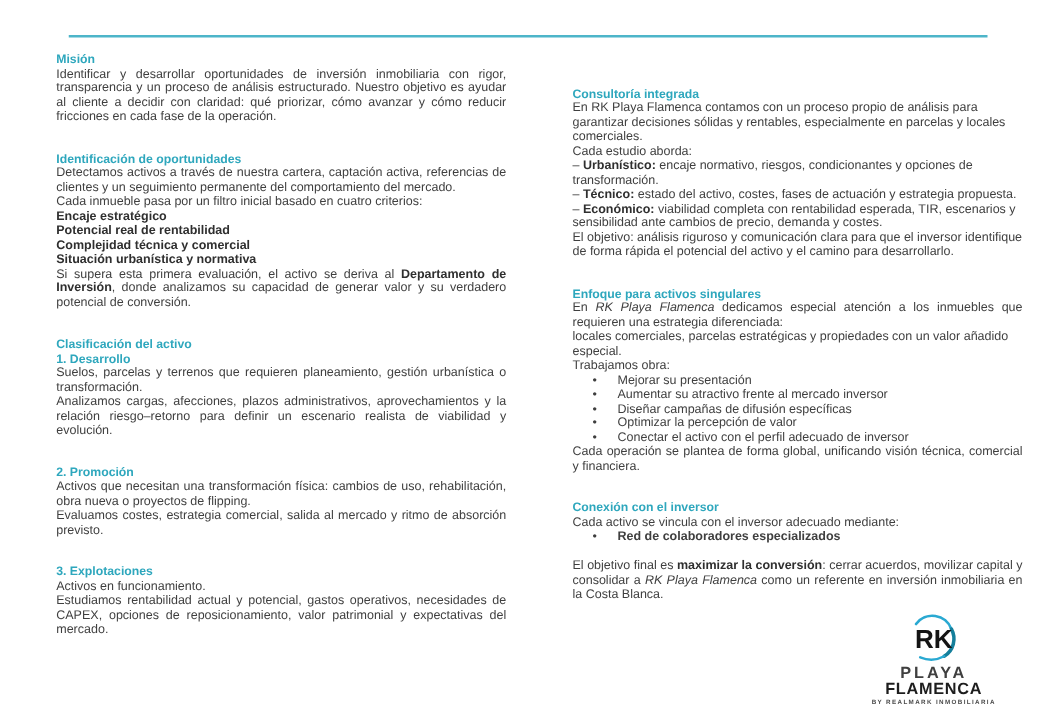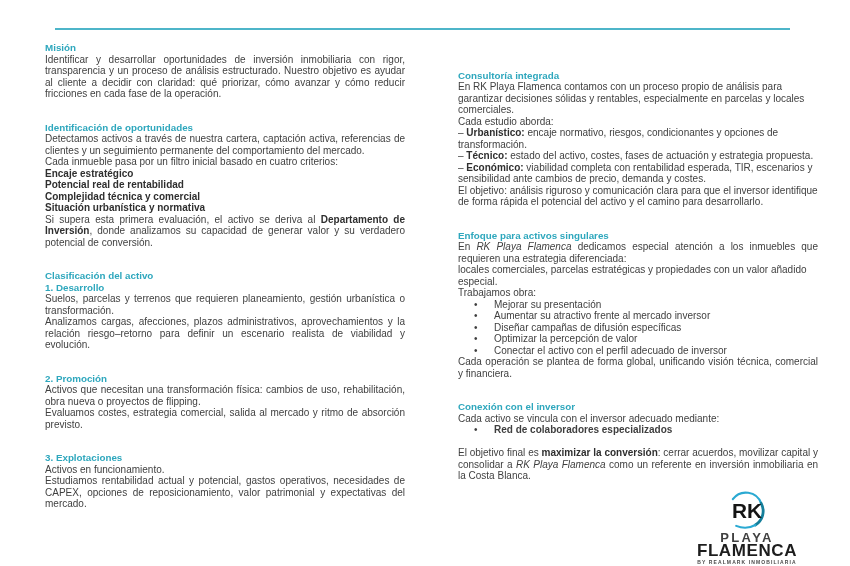--- a/index.html
+++ b/index.html
@@ -25,21 +25,21 @@
 
   .bullets { }
   .bullet-item { position:relative; padding-left:36px; font-size:10px; line-height:11.5px; }
   .bullet-item::before { content:"\2022"; position:absolute; left:16px; top:0;
                          color:#3f3f3f; }
 
   .logo { position:absolute; left:688px; top:490px; width:118px; text-align:center; }
   .logo-mark { display:block; margin:0 auto 1px auto; }
   .logo-line1 { font-size:13px; font-weight:bold; letter-spacing:2.4px; color:#404040;
                 line-height:13px; }
-  .logo-line2 { font-size:17px; font-weight:bold; letter-spacing:0.6px; color:#1d1d1d;
+  .logo-line2 { font-size:13px; font-weight:bold; letter-spacing:0.6px; color:#1d1d1d;
                 line-height:14px; }
   .logo-tagline { font-size:5px; font-weight:bold; letter-spacing:1.1px; color:#4a4a4a;
                   line-height:9px; }
 </style>
 </head>
 <body>
 
 <div class="page">
 
   <div class="top-rule"></div>

